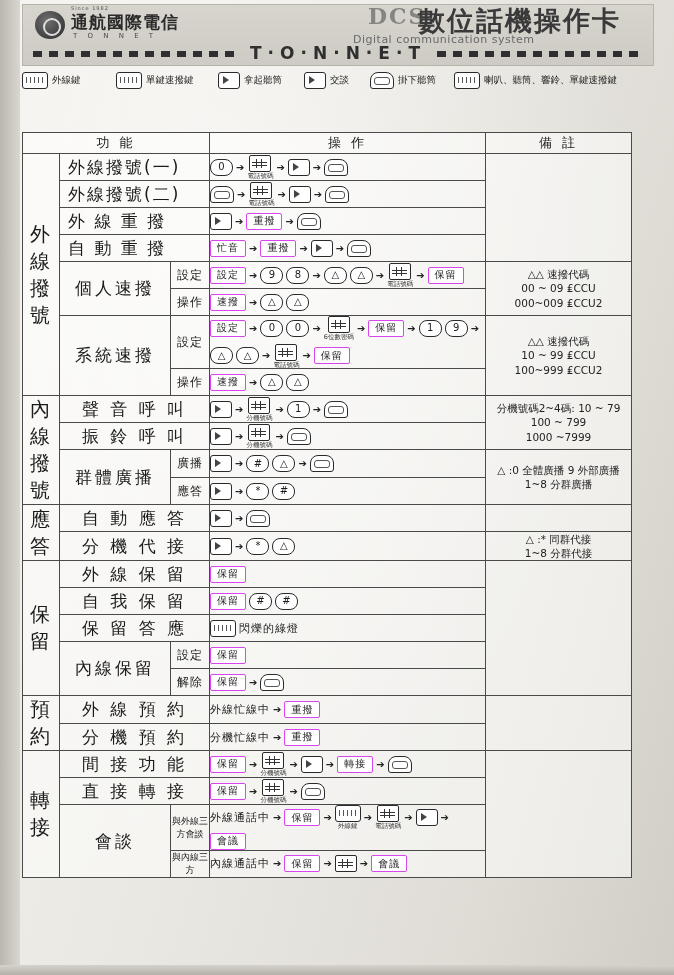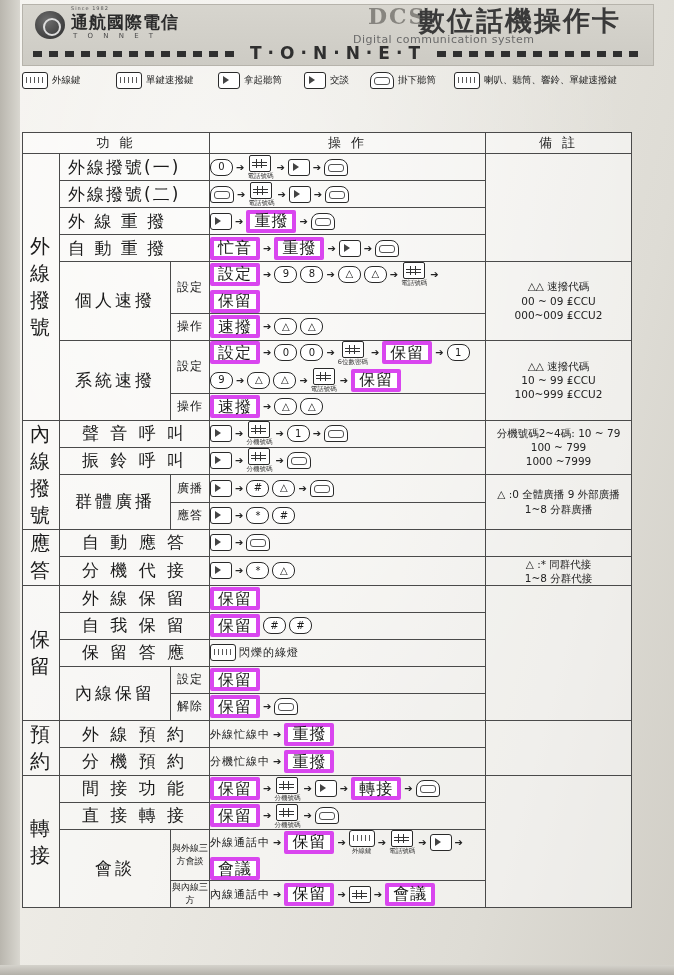--- a/index.html
+++ b/index.html
@@ -69,22 +69,22 @@
 
   
   .row{display:flex;align-items:center;gap:3px;flex-wrap:wrap;}
   .pill{
     display:inline-flex;align-items:center;justify-content:center;
     min-width:15px;height:15px;padding:0 3px;border:1px solid #2a2a2a;border-radius:8px;
     background:#fff;font-size:10px;line-height:1;
   }
   .box{
     display:inline-flex;align-items:center;justify-content:center;
-    min-width:26px;height:15px;padding:0 4px;border:4px solid #d946ef;border-radius:2px;
-    background:#fff;font-size:16px;line-height:1;letter-spacing:1px;
+    min-width:26px;height:15px;padding:0 4px;border:1px solid #d946ef;border-radius:2px;
+    background:#fff;font-size:10px;line-height:1;letter-spacing:1px;
   }
   .arrow{font-size:10px;color:#222;}
   .lbl{font-size:6.5px;color:#333;text-align:center;line-height:1;margin-top:1px;letter-spacing:0;}
   .unit{display:inline-flex;flex-direction:column;align-items:center;}
   .hsIcon{display:inline-block;width:22px;height:15px;border:1px solid #2a2a2a;border-radius:8px 8px 3px 3px;background:#fff;position:relative;}
   .hsIcon:after{content:"";position:absolute;left:3px;top:4px;width:14px;height:6px;border:1px solid #555;border-radius:3px;}
   .spk{display:inline-block;width:20px;height:15px;border:1px solid #2a2a2a;border-radius:3px;background:#fff;position:relative;}
   .spk:after{content:"";position:absolute;left:4px;top:3px;width:0;height:0;border-left:6px solid #444;border-top:4px solid transparent;border-bottom:4px solid transparent;}
   .keybtn{display:inline-block;width:24px;height:15px;border:1px solid #2a2a2a;border-radius:3px;background:#fff;position:relative;}
   .keybtn:after{content:"";position:absolute;left:3px;top:4px;width:17px;height:6px;background:repeating-linear-gradient(90deg,#555 0 1px,transparent 1px 4px);}

